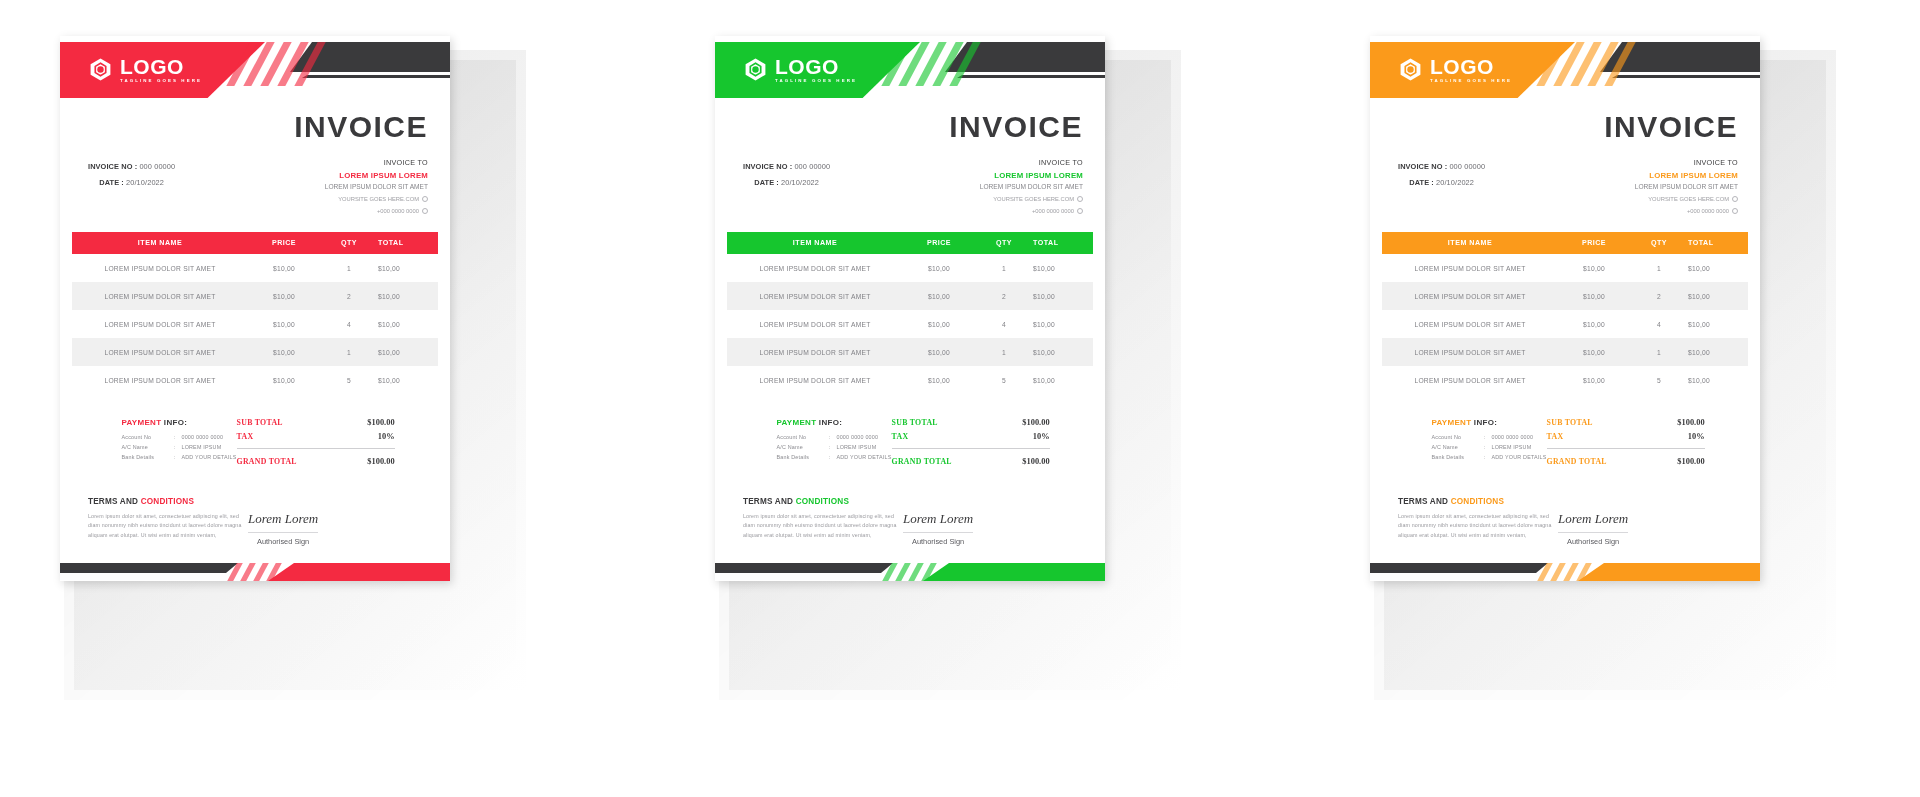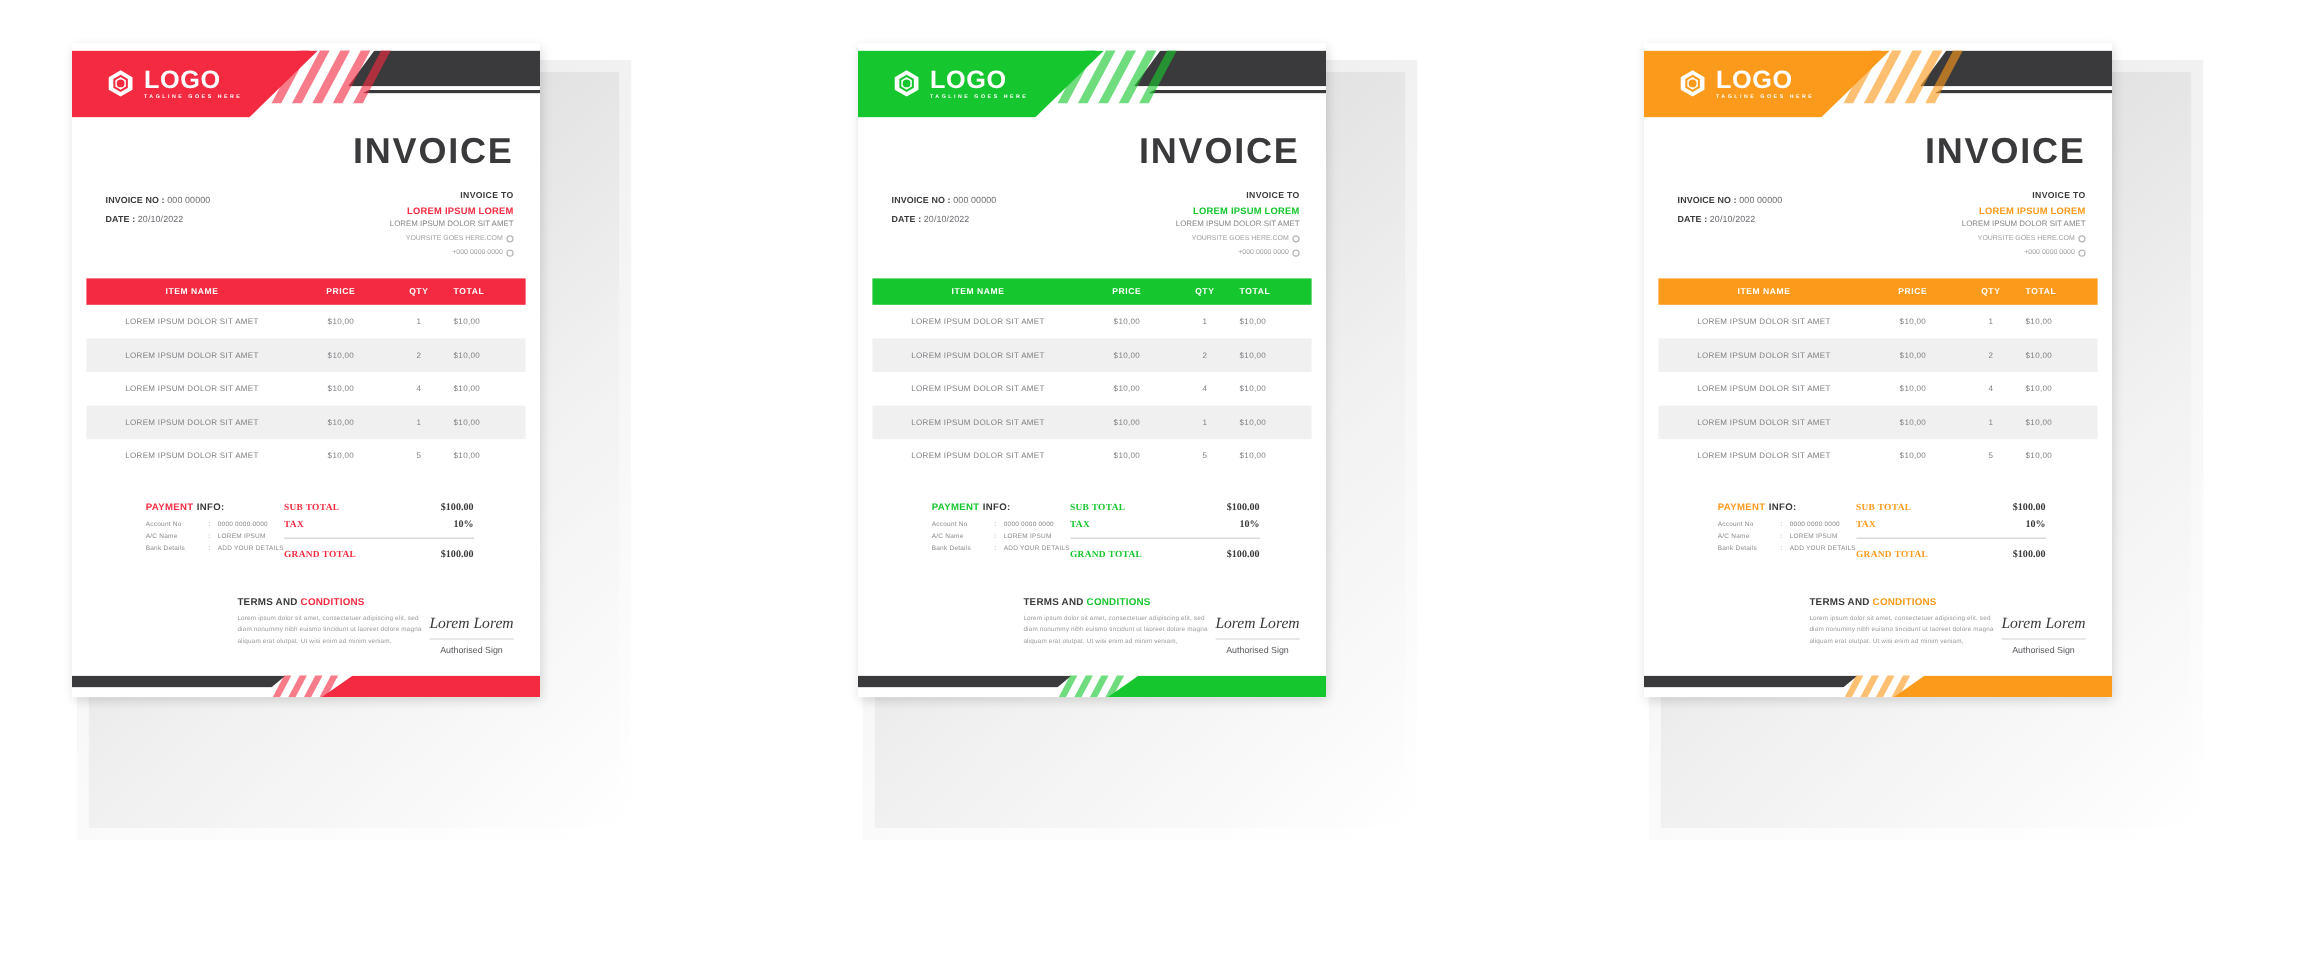--- a/index.html
+++ b/index.html
@@ -148,33 +148,33 @@
     padding-right: 22px;
     margin-top: 16px;
   }
 
   
   .meta-row {
     display: flex;
     justify-content: space-between;
     padding: 14px 22px 0 28px;
   }
-  .meta-left { padding-top: 4px; }
+  .meta-left { padding-top: 4px; text-align: center; }
   .meta-line {
     font-size: 7.4px;
     color: #6d6d72;
     margin-bottom: 7px;
     letter-spacing: 0.1px;
   }
   .meta-line b { color: #3a3a3c; font-weight: bold; }
 
   .meta-right { text-align: right; }
   .invoice-to-label {
     font-size: 7.2px;
-    font-weight: bold;
+    font-weight: normal;
     color: #3a3a3c;
     letter-spacing: 0.3px;
   }
   .invoice-to-name {
     font-size: 7.8px;
     font-weight: bold;
     margin-top: 4px;
     letter-spacing: 0.2px;
   }
   .invoice-to-addr {
@@ -275,21 +275,21 @@
   }
   .tot-sep {
     height: 1px;
     background: #cfcfd2;
     margin: 7px 0 8px 0;
   }
 
   
   .terms-section {
     display: flex;
-    justify-content: flex-end;
+    justify-content: flex-start;
     padding: 26px 22px 0 28px;
   }
   .terms-title {
     font-size: 8.2px;
     font-weight: bold;
     color: #3a3a3c;
     letter-spacing: 0.2px;
   }
   .terms-body {
     margin-top: 6px;

